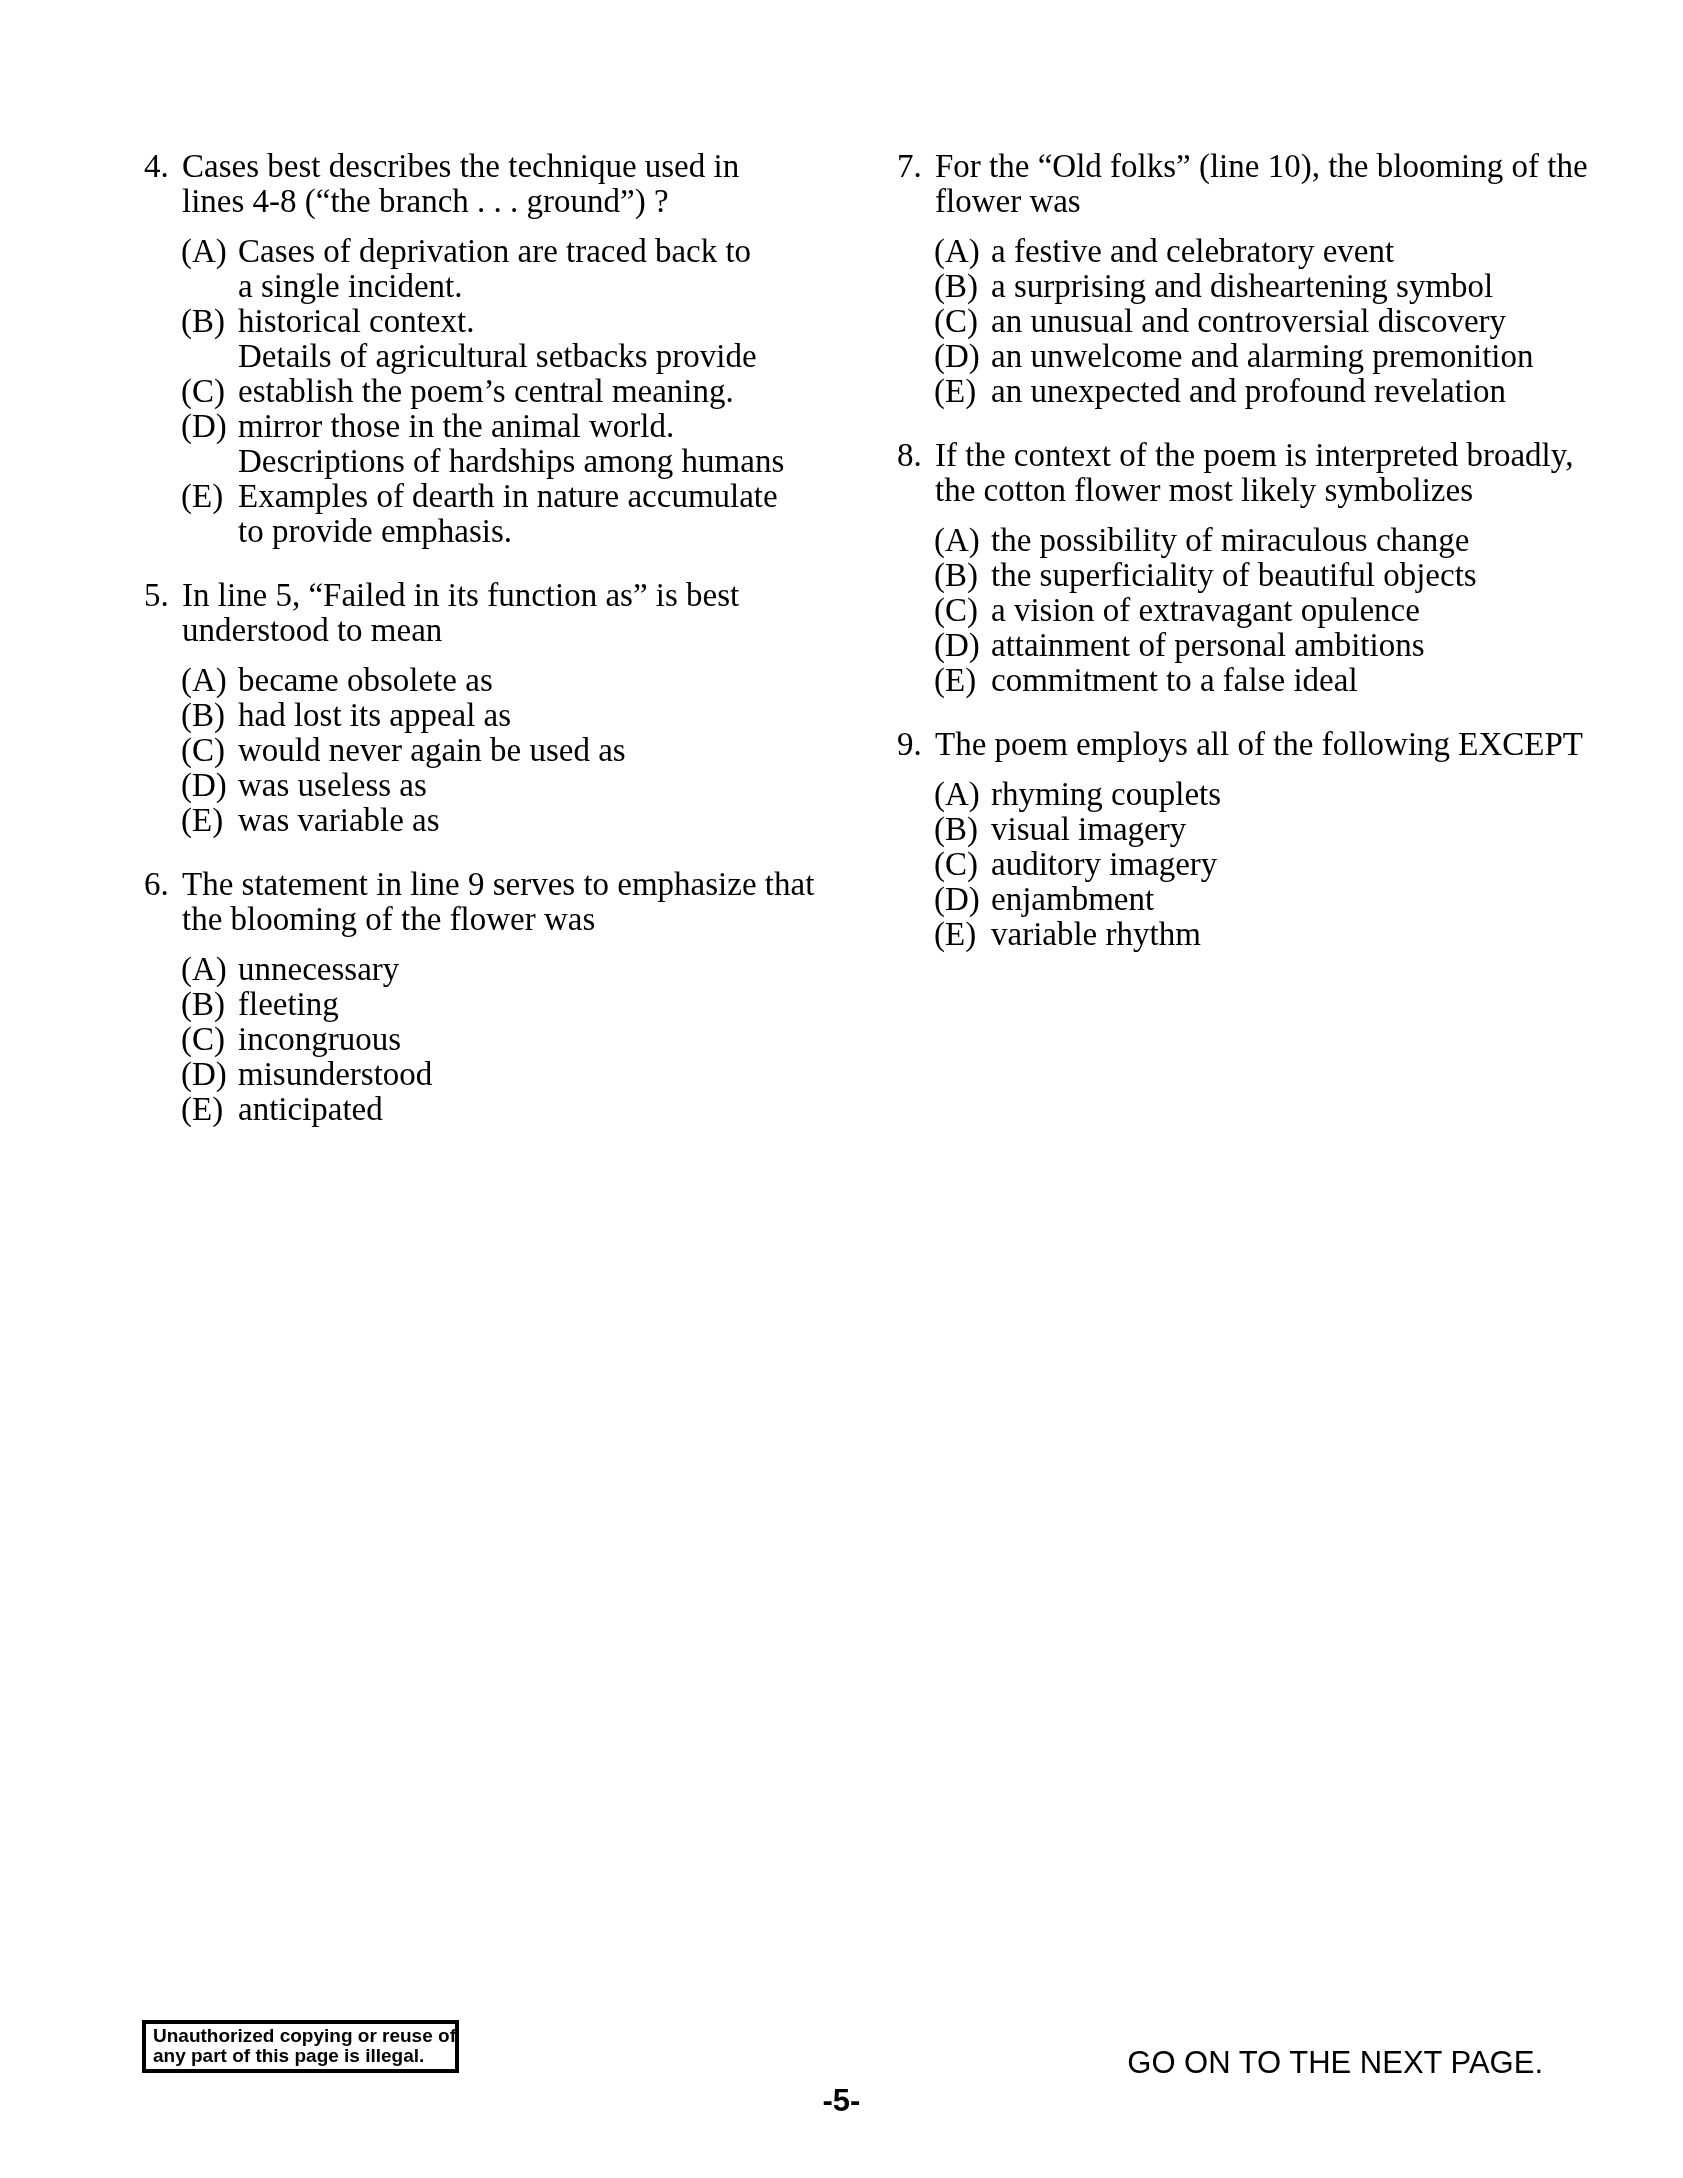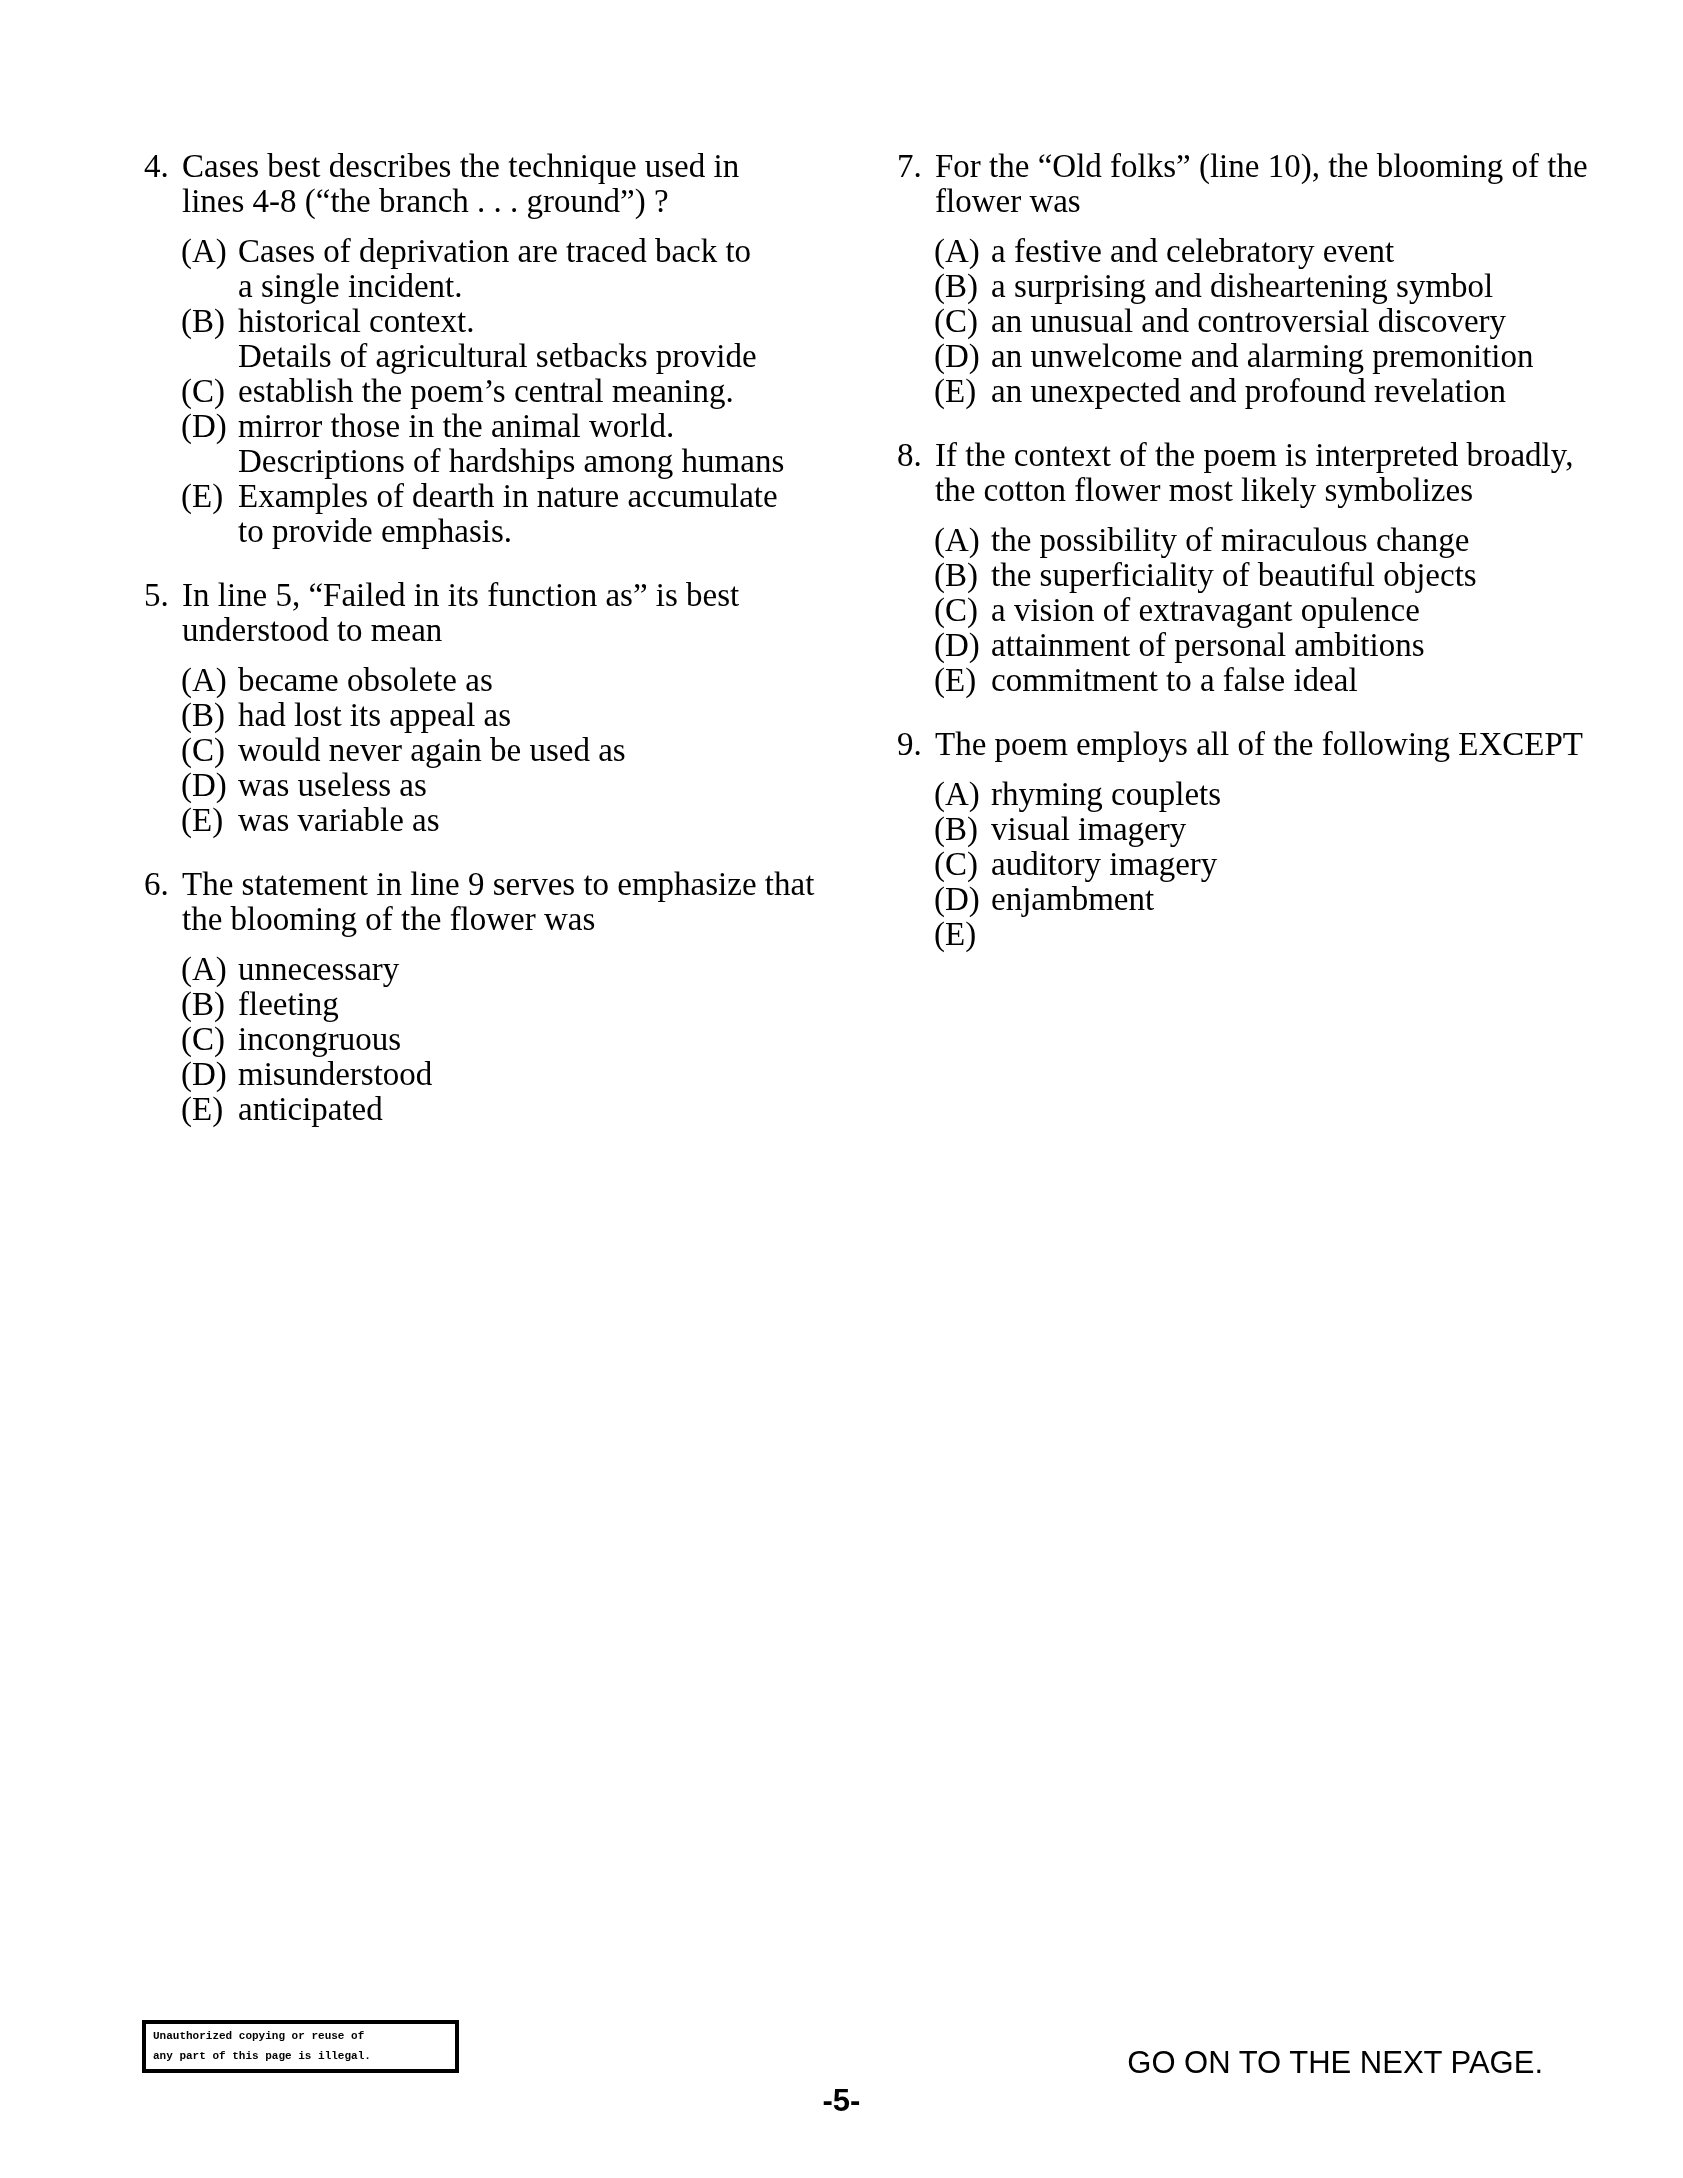--- a/index.html
+++ b/index.html
@@ -55,23 +55,23 @@
   }
   .opt-line.cont { }
 
   .copyright-box {
     position: absolute;
     left: 142px;
     top: 2020px;
     width: 302px;
     border: 4px solid #000000;
     padding: 2px 0 3px 7px;
-    font-family: Liberation Mono, monospace;
+    font-family: Liberation Sans, sans-serif;
     font-weight: bold;
-    font-size: 11px;
+    font-size: 19px;
     line-height: 20px;
     white-space: nowrap;
   }
 
   .go-on {
     position: absolute;
     top: 2045px;
     right: 140px;
     font-family: "Liberation Sans", sans-serif;
     font-weight: normal;
@@ -263,20 +263,21 @@
         <div class="option">
           <span class="opt-label">(C)</span>
           <div class="opt-line">auditory imagery</div>
         </div>
         <div class="option">
           <span class="opt-label">(D)</span>
           <div class="opt-line">enjambment</div>
         </div>
         <div class="option">
           <span class="opt-label">(E)</span>
+          <div class="opt-line">variable rhythm</div>
         </div>
       </div>
     </div>
   </div>
 
 <div class="copyright-box">
   <div>Unauthorized copying or reuse of</div>
   <div>any part of this page is illegal.</div>
 </div>
 

